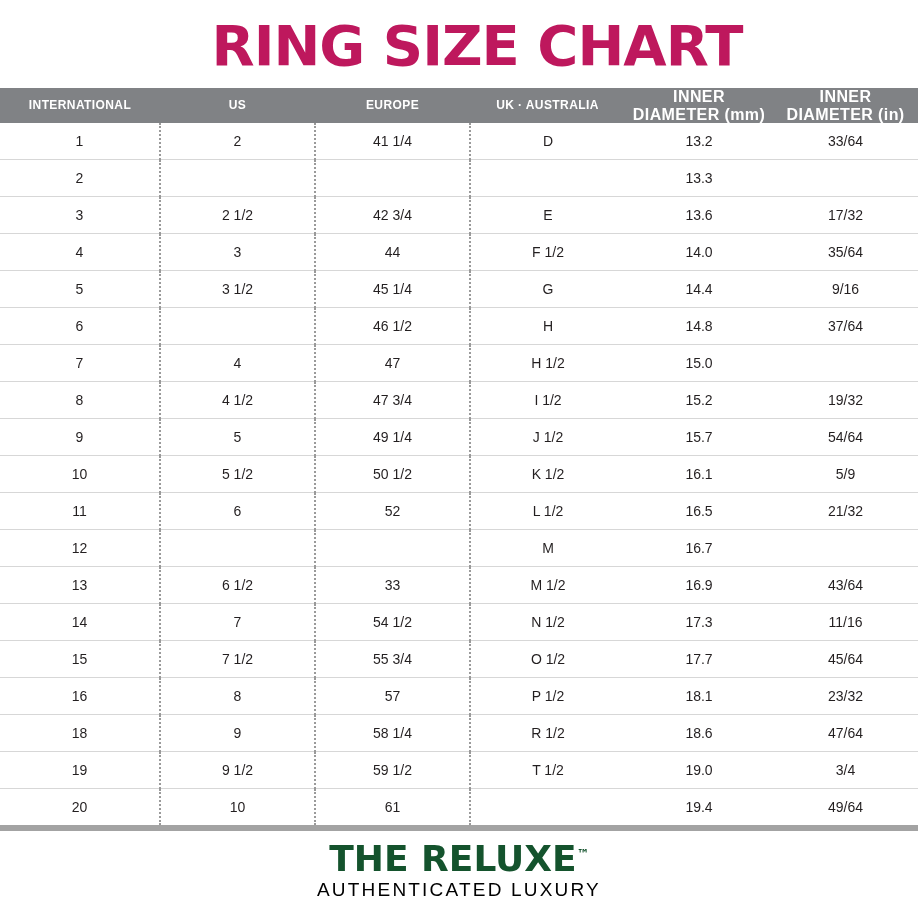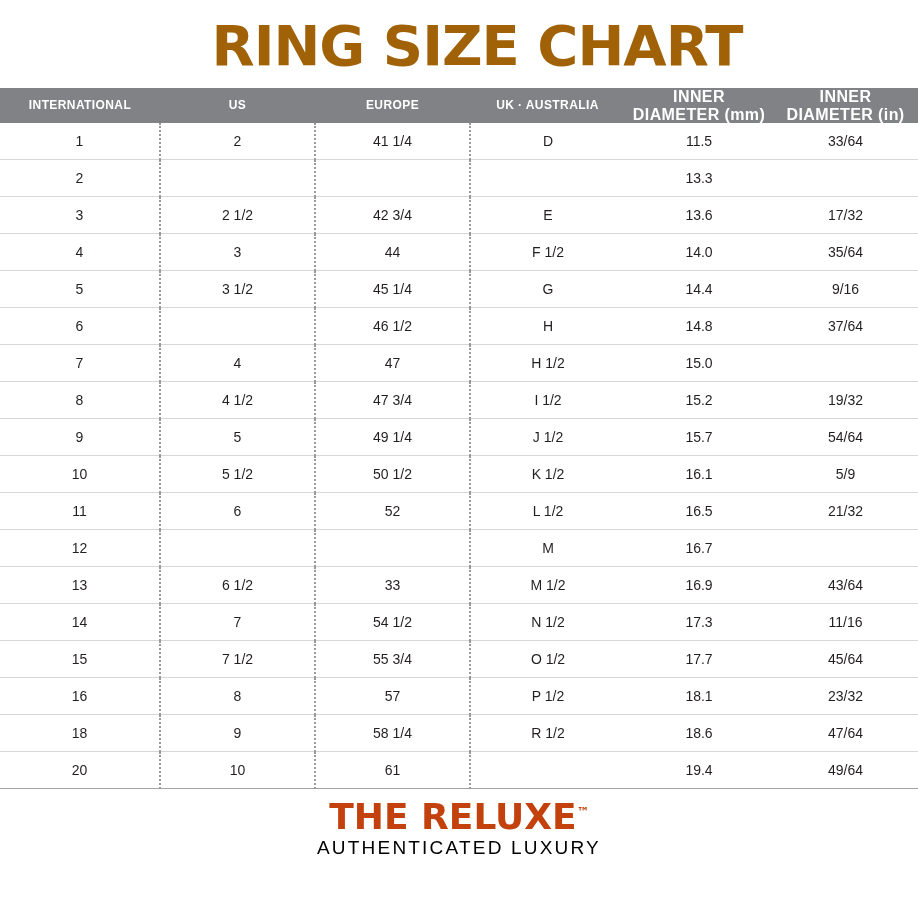--- a/index.html
+++ b/index.html
@@ -23,21 +23,21 @@
     position: relative;
   }
   .title {
     text-align: center;
     font-family: "DejaVu Sans", sans-serif;
     font-weight: 900;
     font-size: 56px;
     letter-spacing: -1px;
     line-height: 1;
     margin: 18px 0 14px 0;
-    color: #a16207;
+    color: #be185d;
     padding-left: 36px;
   }
   table.chart {
     width: 918px;
     border-collapse: collapse;
     table-layout: fixed;
     border-radius: 6px;
   }
   table.chart thead th {
     background: #808285;
@@ -66,39 +66,39 @@
     color: #231f20;
     border-bottom: 1px solid #d7d7d7;
     border-top: none;
     padding: 0 2px;
     background: #ffffff;
   }
   table.chart tbody td.dotted {
     border-right: 2px dotted #9a9a9a;
   }
   table.chart tbody tr:last-child td {
-    border-bottom: 1px solid #a3a3a3;
+    border-bottom: 6px solid #a3a3a3;
   }
   .col-international { width: 160px; }
   .col-us { width: 155px; }
   .col-europe { width: 155px; }
   .col-uk { width: 155px; }
   .col-mm { width: 148px; }
   .col-in { width: 145px; }
 
   .footer {
     margin-top: 10px;
     text-align: center;
   }
   .brand {
     font-family: "DejaVu Sans", sans-serif;
     font-weight: 900;
     font-size: 36px;
     letter-spacing: 0px;
-    color: #c2410c;
+    color: #14532d;
     line-height: 1;
     position: relative;
     display: inline-block;
   }
   .brand .tm {
     font-size: 12px;
     vertical-align: super;
     font-weight: 700;
   }
   .tagline {
@@ -148,21 +148,21 @@
           <span class="stacked">DIAMETER (in)</span>
         </th>
       </tr>
     </thead>
     <tbody>
         <tr>
           <td class="dotted">1</td>
           <td class="dotted">2</td>
           <td class="dotted">41 1/4</td>
           <td>D</td>
-          <td>11.5</td>
+          <td>13.2</td>
           <td>33/64</td>
         </tr>
         <tr>
           <td class="dotted">2</td>
           <td class="dotted"></td>
           <td class="dotted"></td>
           <td></td>
           <td>13.3</td>
           <td></td>
         </tr>
@@ -278,20 +278,28 @@
           <td>18.1</td>
           <td>23/32</td>
         </tr>
         <tr>
           <td class="dotted">18</td>
           <td class="dotted">9</td>
           <td class="dotted">58 1/4</td>
           <td>R 1/2</td>
           <td>18.6</td>
           <td>47/64</td>
+        </tr>
+        <tr>
+          <td class="dotted">19</td>
+          <td class="dotted">9 1/2</td>
+          <td class="dotted">59 1/2</td>
+          <td>T 1/2</td>
+          <td>19.0</td>
+          <td>3/4</td>
         </tr>
         <tr>
           <td class="dotted">20</td>
           <td class="dotted">10</td>
           <td class="dotted">61</td>
           <td></td>
           <td>19.4</td>
           <td>49/64</td>
         </tr>
       </tbody>

